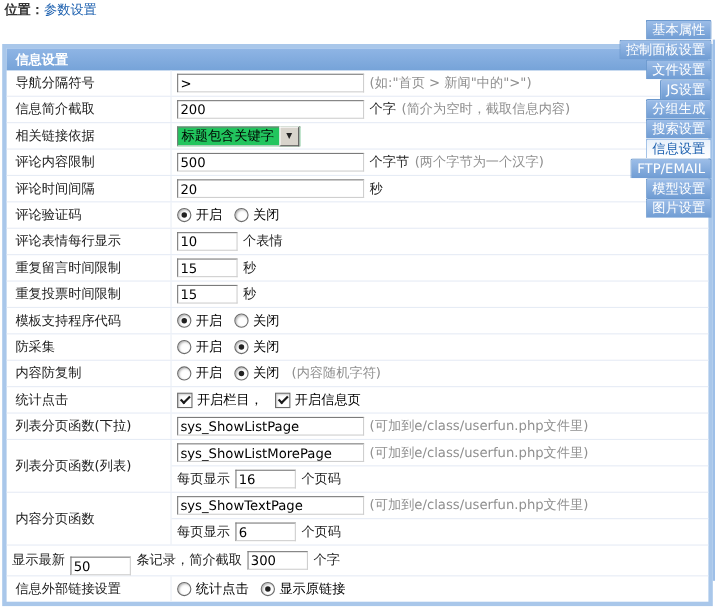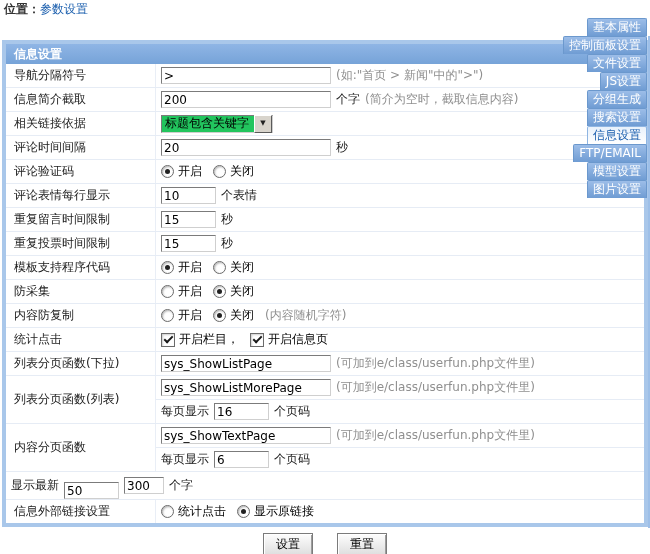--- a/index.html
+++ b/index.html
@@ -101,20 +101,30 @@
         <div class="fld">
           <div class="line">
             <span class="sel">
               <span class="selv">标题包含关键字</span>
               <span class="sela">▼</span>
             </span>
           </div>
         </div>
       </div>
       <div class="row">
+        <div class="lbl">评论内容限制</div>
+        <div class="fld">
+          <div class="line">
+            <input type="text" class="tin" value="500" style="width: 170px;">
+            <span class="txt">个字节</span>
+            <span class="hint">(两个字节为一个汉字)</span>
+          </div>
+        </div>
+      </div>
+      <div class="row">
         <div class="lbl">评论时间间隔</div>
         <div class="fld">
           <div class="line">
             <input type="text" class="tin" value="20" style="width: 170px;">
             <span class="txt">秒</span>
           </div>
         </div>
       </div>
       <div class="row">
         <div class="lbl">评论验证码</div>
@@ -254,21 +264,22 @@
             <input type="text" class="tin" value="6" style="width: 55px;">
             <span class="txt">个页码</span>
           </div>
         </div>
       </div>
       <div class="row">
         <div class="fld">
           <div class="line">
             <span class="txt">显示最新</span>
             <input type="text" class="tin" value="50" style="width: 55px; margin-top: 10px;">
-            <input type="text" class="tin" value="300" style="width: 40px;">
+            <span class="txt">条记录，简介截取</span>
+            <input type="text" class="tin" value="300" style="width: 55px;">
             <span class="txt">个字</span>
           </div>
         </div>
       </div>
       <div class="row">
         <div class="lbl">信息外部链接设置</div>
         <div class="fld">
           <div class="line">
             <label class="opt">
               <span class="rd"></span>

